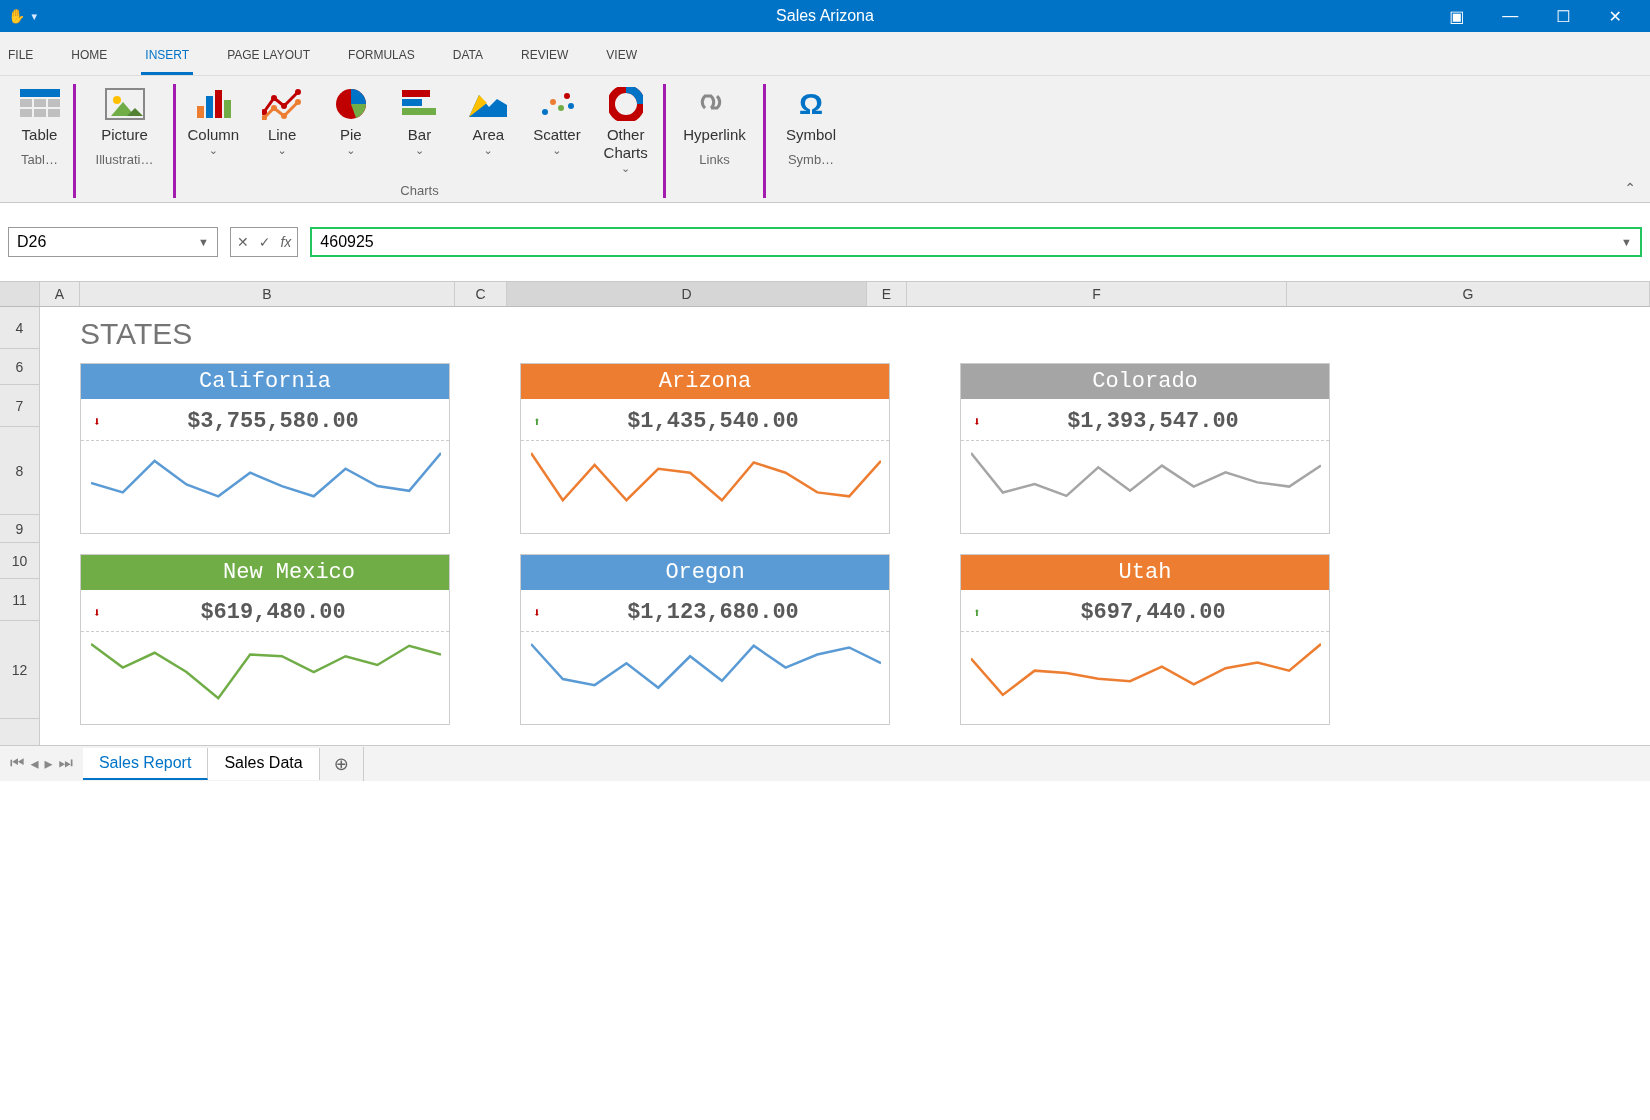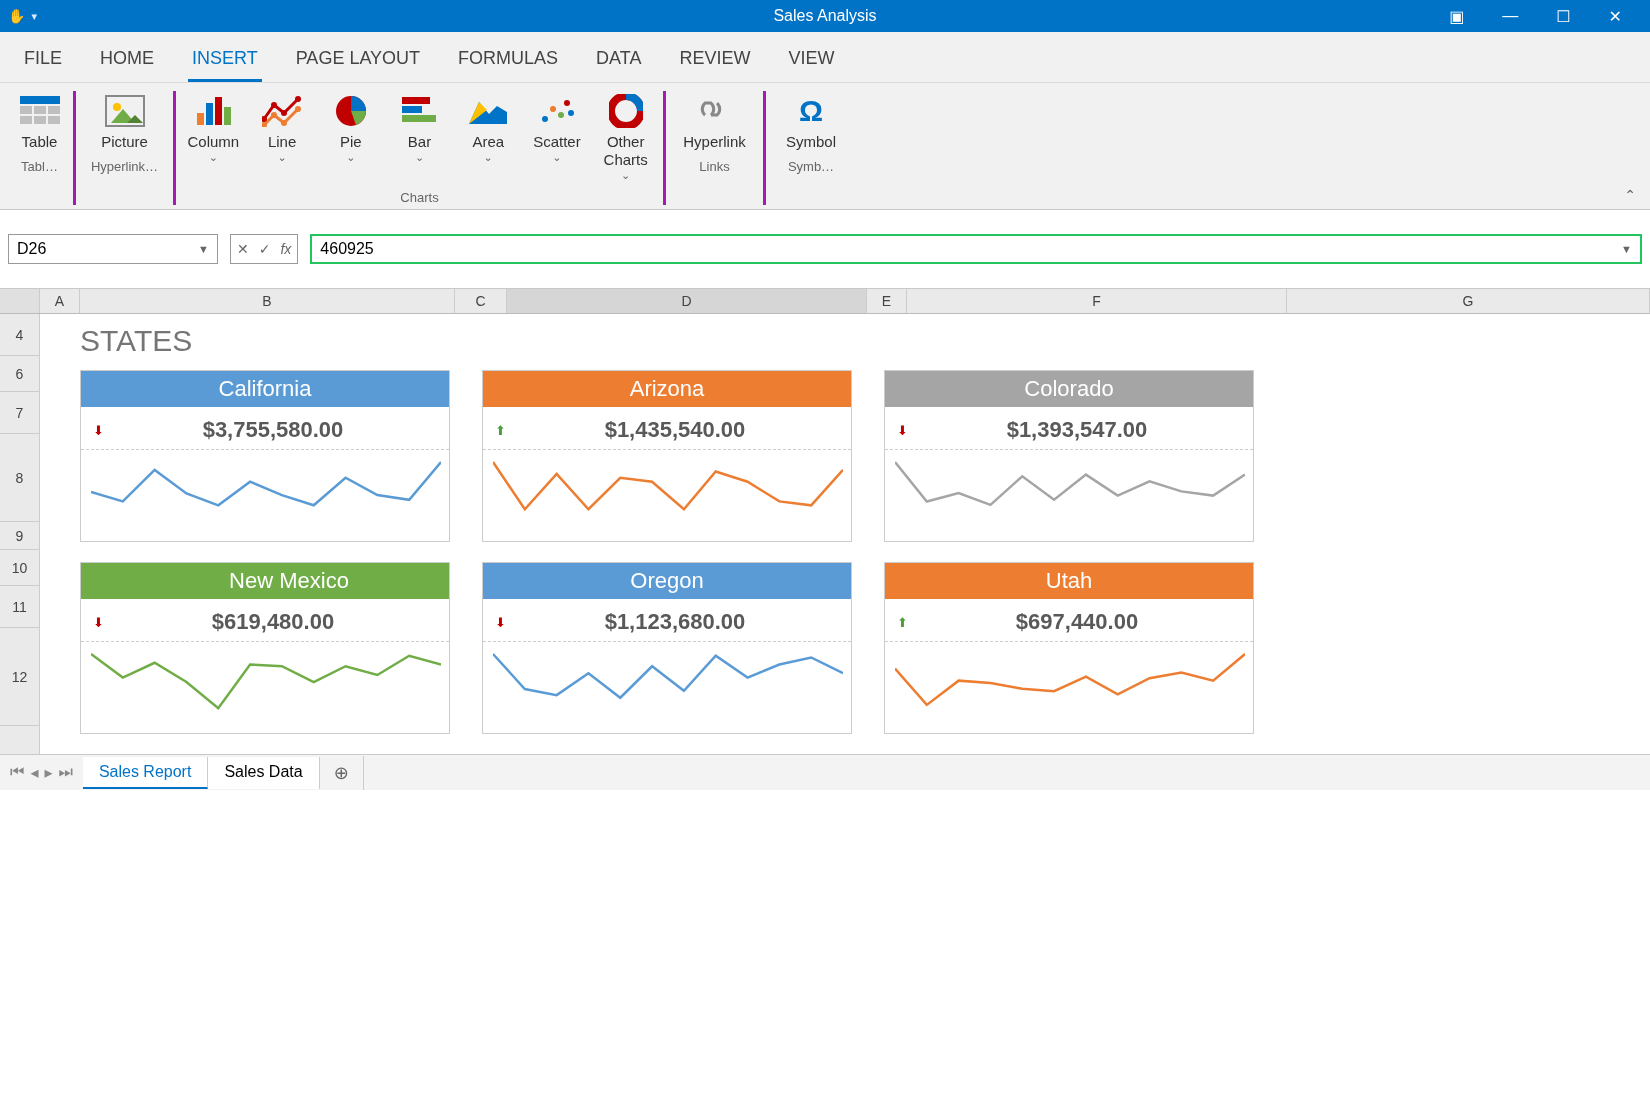--- a/index.html
+++ b/index.html
@@ -3,21 +3,21 @@
 <meta charset="utf-8">
 <style>
 * { box-sizing: border-box; margin: 0; padding: 0; }
 body { font-family: "Segoe UI", Arial, sans-serif; font-size: 14px; background: #fff; }
 .titlebar { background: #0173c7; color: #fff; height: 32px; display: flex; align-items: center; position: relative; }
 .titlebar .quick { display: flex; gap: 6px; padding-left: 8px; align-items: center; }
 .titlebar .title { position: absolute; left: 50%; transform: translateX(-50%); font-size: 16px; }
 .titlebar .wincontrols { margin-left: auto; display: flex; gap: 18px; padding-right: 18px; font-size: 16px; }
 .titlebar .wincontrols span { cursor: pointer; padding: 4px 10px; }
 .ribbon { background: #f1f1f1; border-bottom: 1px solid #c9c9c9; }
-.tabs { display: flex; gap: 30px; padding: 10px 20px 0 20px; font-size: 18px; color: #444; }
+.tabs { display: flex; gap: 30px; padding: 10px 20px 0 4px; font-size: 12px; color: #444; }
 .tab { padding: 6px 4px 10px 4px; cursor: pointer; }
 .tab.active { color: #0173c7; border-bottom: 3px solid #0173c7; }
 .ribbon-groups { display: flex; padding: 8px 6px 4px 6px; border-top: 1px solid #ddd; position: relative; }
 .group { border-right: 3px solid #a21caf; padding: 0 10px; text-align: center; }
 .group-row { display: flex; gap: 14px; justify-content: center; }
 .btn { display: flex; flex-direction: column; align-items: center; width: 62px; cursor: pointer; font-size: 15px; color: #333; }
 .btn .ico { height: 40px; display: flex; align-items: center; justify-content: center; }
 .btn .lbl { line-height: 1.2; margin-top: 2px; }
 .chev { font-size: 11px; color: #666; }
 .group-label { font-size: 13px; color: #666; margin-top: 8px; text-align: center; white-space: nowrap; overflow: hidden; text-overflow: ellipsis; }
@@ -36,21 +36,21 @@
 .colhead .cD { width: 360px; }
 .colhead .cE { width: 40px; }
 .colhead .cF { width: 380px; }
 .colhead .cG { flex: 1; }
 .colhead .sel { background: #d6d6d6; }
 .body-wrap { display: flex; }
 .rowheads { width: 40px; background: #eaeaea; border-right: 1px solid #ccc; display: flex; flex-direction: column; }
 .rowheads div { border-bottom: 1px solid #ccc; text-align: center; color: #444; font-size: 14px; display: flex; align-items: center; justify-content: center; }
 .content { position: relative; padding-left: 40px; padding-top: 10px; width: 1260px; }
 .states-title { font-size: 30px; color: #757575; font-weight: 300; margin-bottom: 12px; }
-.cards-row { display: flex; gap: 32px; margin-bottom: 20px; }
+.cards-row { display: flex; gap: 70px; margin-bottom: 20px; font-family: Liberation Mono, monospace; }
 .card { width: 370px; border: 1px solid #ccc; background: #fff; }
 .card-head { text-align: center; color: #fff; font-size: 22px; padding: 5px 0; font-weight: 400; }
 .card.blue .card-head { background: #5b9bd5; }
 .card.orange .card-head { background: #ed7d31; }
 .card.gray .card-head { background: #a5a5a5; }
 .card.green .card-head { background: #70ad47; padding-left: 48px; }
 .card-val { display: flex; align-items: center; padding: 10px 12px 6px 12px; border-bottom: 1px dashed #ccc; }
 .card-val .arrow { font-size: 13px; width: 16px; }
 .arrow.down { color: #c00000; }
 .arrow.up { color: #4f9e3b; }
@@ -63,21 +63,21 @@
 .addsheet { padding: 6px 14px; color: #666; cursor: pointer; font-size: 18px; border-right: 1px solid #ccc; }
 </style>
 </head>
 <body>
 
 <div class="titlebar">
   <div class="quick">
     <span style="color:#ffb366">✋</span>
     <span style="color:#d9ecff;font-size:11px">▾</span>
   </div>
-  <div class="title">Sales Analysis</div>
+  <div class="title">Sales Arizona</div>
   <div class="wincontrols">
     <span>▣</span>
     <span>―</span>
     <span>☐</span>
     <span>✕</span>
   </div>
 </div>
 
 <div class="ribbon">
   <div class="tabs" id="ribbon-tabs">
@@ -119,21 +119,21 @@
             <svg width="40" height="32">
                 <rect x="1" y="1" width="38" height="30" fill="none" stroke="#888" stroke-width="2"></rect>
                 <circle cx="12" cy="12" r="4" fill="#ffc000"></circle>
                 <polygon points="6,28 18,14 30,28" fill="#70ad47"></polygon>
                 <polygon points="22,28 30,20 38,28" fill="#548235"></polygon>
               </svg>
           </div>
           <span class="lbl">Picture</span>
         </div>
       </div>
-      <div class="group-label">Hyperlink…</div>
+      <div class="group-label">Illustrati…</div>
     </div>
 
     <div class="group" style="width:490px">
       <div class="group-row">
         <div class="btn">
           <div class="ico">
               <svg width="36" height="32">
                 <rect x="2" y="18" width="7" height="12" fill="#ed7d31"></rect>
                 <rect x="11" y="8" width="7" height="22" fill="#0173c7"></rect>
                 <rect x="20" y="2" width="7" height="28" fill="#c00000"></rect>

